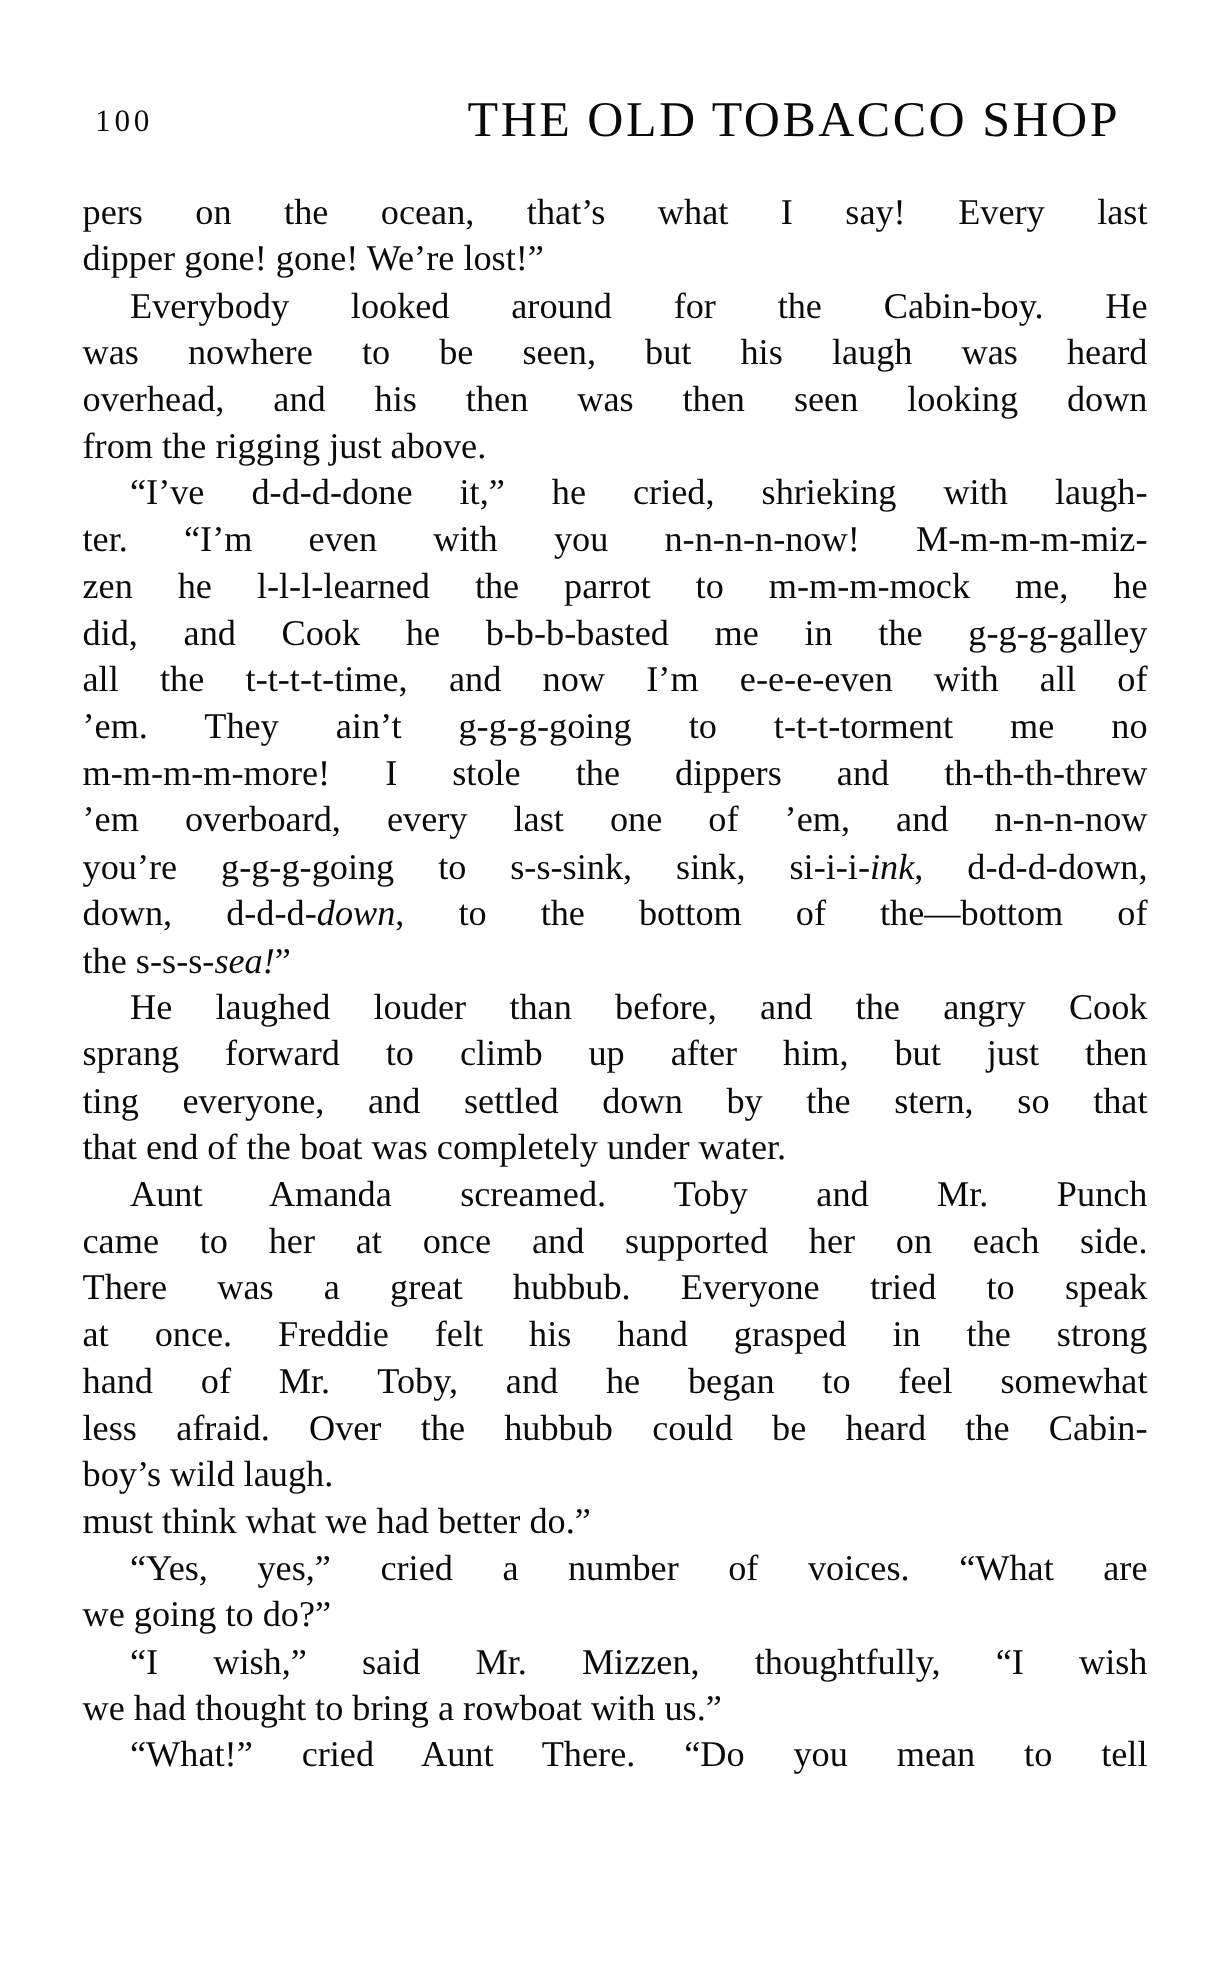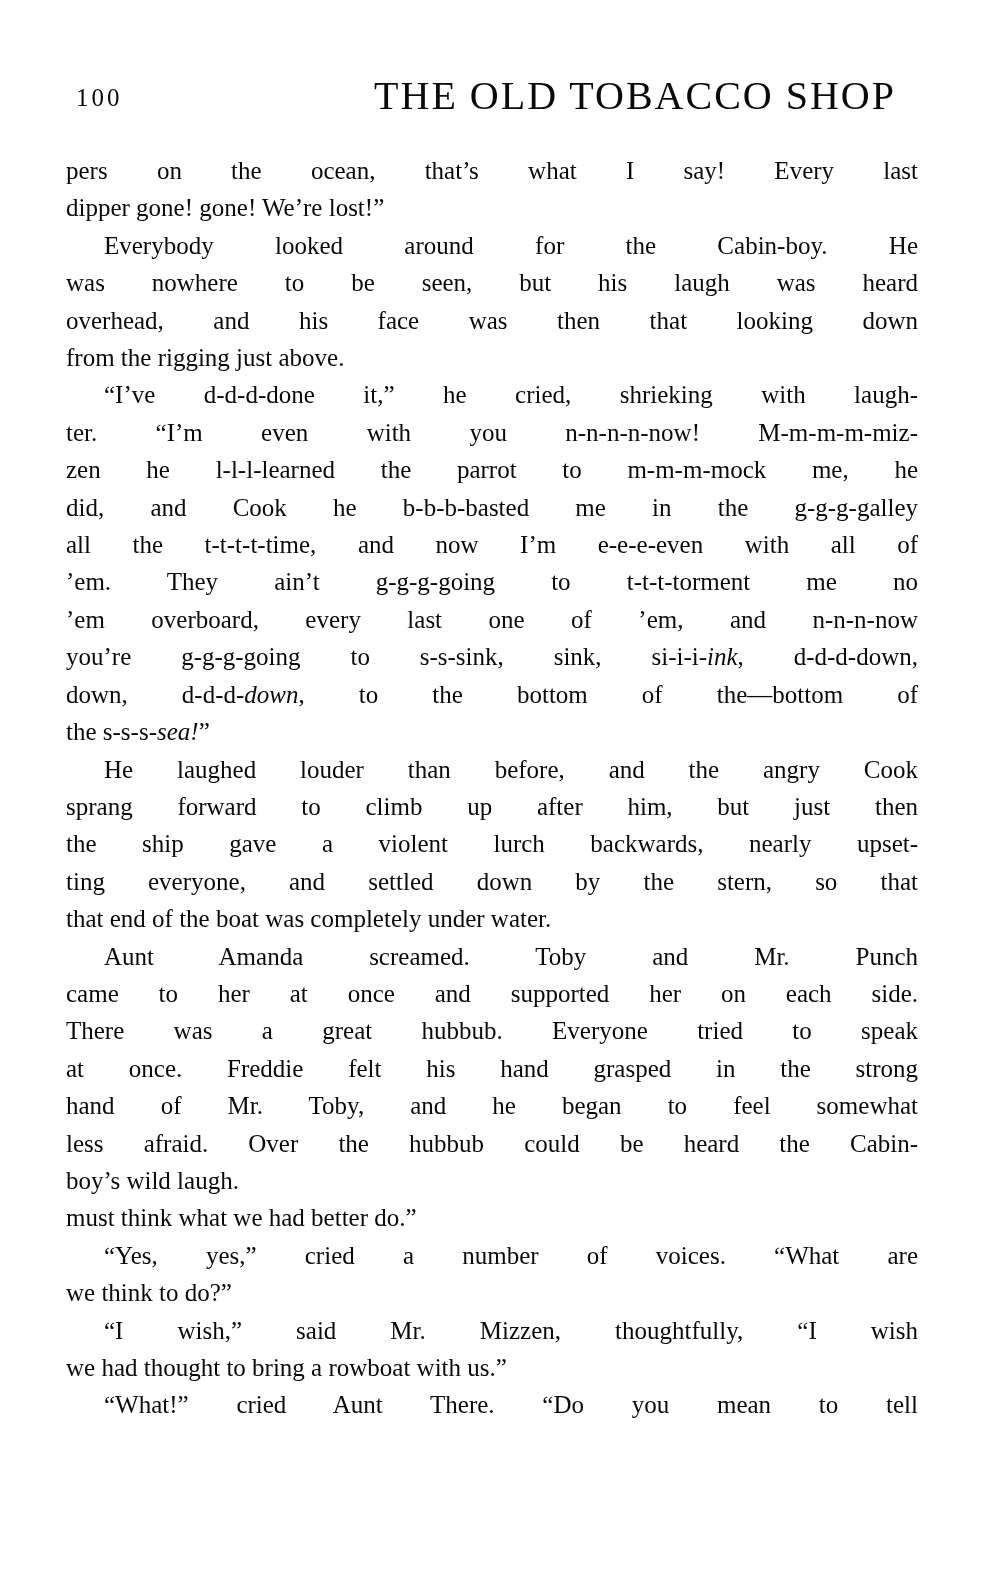--- a/index.html
+++ b/index.html
@@ -41,21 +41,21 @@
     font-size: 40px;
     font-weight: normal;
     letter-spacing: 2px;
     white-space: nowrap;
   }
   .page-body {
     position: absolute;
     top: 152px;
     left: 66px;
     width: 852px;
-    font-size: 25px;
+    font-size: 29px;
     line-height: 37.4px;
   }
   .paragraph {
     margin: 0;
     padding: 0;
   }
   .line {
     text-align: justify;
     text-align-last: justify;
   }
@@ -78,57 +78,57 @@
     <h1 class="page-title">THE OLD TOBACCO SHOP</h1>
   </header>
   <main class="page-body">
       <div class="paragraph">
         <div class="line">pers on the ocean, that’s what I say! Every last</div>
         <div class="line last">dipper gone! gone! We’re lost!”</div>
       </div>
       <div class="paragraph">
         <div class="line indent">Everybody looked around for the Cabin-boy. He</div>
         <div class="line">was nowhere to be seen, but his laugh was heard</div>
-        <div class="line">overhead, and his face was then that looking down</div>
+        <div class="line">overhead, and his then was then seen looking down</div>
         <div class="line last">from the rigging just above.</div>
       </div>
       <div class="paragraph">
         <div class="line indent">“I’ve d-d-d-done it,” he cried, shrieking with laugh-</div>
         <div class="line">ter. “I’m even with you n-n-n-n-now! M-m-m-m-miz-</div>
         <div class="line">zen he l-l-l-learned the parrot to m-m-m-mock me, he</div>
         <div class="line">did, and Cook he b-b-b-basted me in the g-g-g-galley</div>
         <div class="line">all the t-t-t-t-time, and now I’m e-e-e-even with all of</div>
         <div class="line">’em. They ain’t g-g-g-going to t-t-t-torment me no</div>
+        <div class="line">m-m-m-m-more! I stole the dippers and th-th-th-threw</div>
         <div class="line">’em overboard, every last one of ’em, and n-n-n-now</div>
         <div class="line">you’re g-g-g-going to s-s-sink, sink, si-i-i-<i>ink</i>, d-d-d-down,</div>
         <div class="line">down, d-d-d-<i>down</i>, to the bottom of the—bottom of</div>
         <div class="line last">the s-s-s-<i>sea!</i>”</div>
       </div>
       <div class="paragraph">
         <div class="line indent">He laughed louder than before, and the angry Cook</div>
         <div class="line">sprang forward to climb up after him, but just then</div>
-        <div class="line">the ship gave a violent lurch backwards, nearly upset-</div>
         <div class="line">ting everyone, and settled down by the stern, so that</div>
         <div class="line last">that end of the boat was completely under water.</div>
       </div>
       <div class="paragraph">
         <div class="line indent">Aunt Amanda screamed. Toby and Mr. Punch</div>
         <div class="line">came to her at once and supported her on each side.</div>
         <div class="line">There was a great hubbub. Everyone tried to speak</div>
         <div class="line">at once. Freddie felt his hand grasped in the strong</div>
         <div class="line">hand of Mr. Toby, and he began to feel somewhat</div>
         <div class="line">less afraid. Over the hubbub could be heard the Cabin-</div>
         <div class="line last">boy’s wild laugh.</div>
       </div>
       <div class="paragraph">
         <div class="line last">must think what we had better do.”</div>
       </div>
       <div class="paragraph">
         <div class="line indent">“Yes, yes,” cried a number of voices. “What are</div>
-        <div class="line last">we think to do?”</div>
+        <div class="line last">we going to do?”</div>
       </div>
       <div class="paragraph">
         <div class="line indent">“I wish,” said Mr. Mizzen, thoughtfully, “I wish</div>
         <div class="line last">we had thought to bring a rowboat with us.”</div>
       </div>
       <div class="paragraph">
         <div class="line indent">“What!” cried Aunt There. “Do you mean to tell</div>
       </div>
     </main>
 </div>

